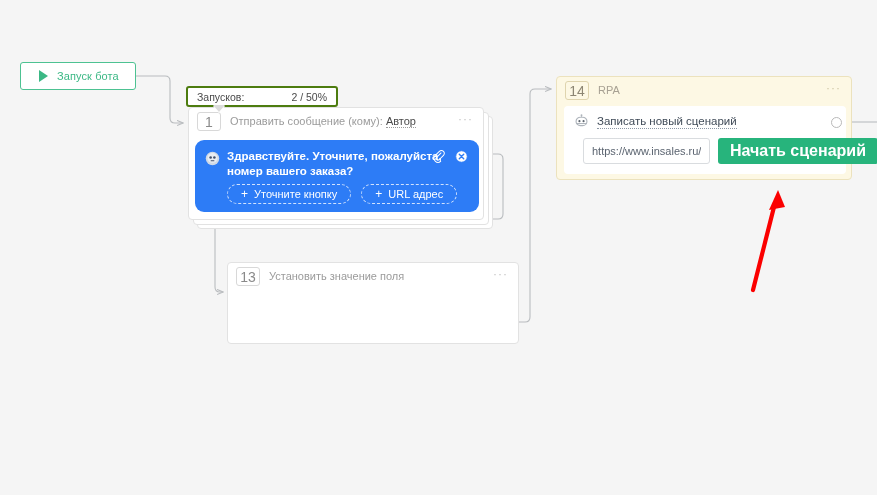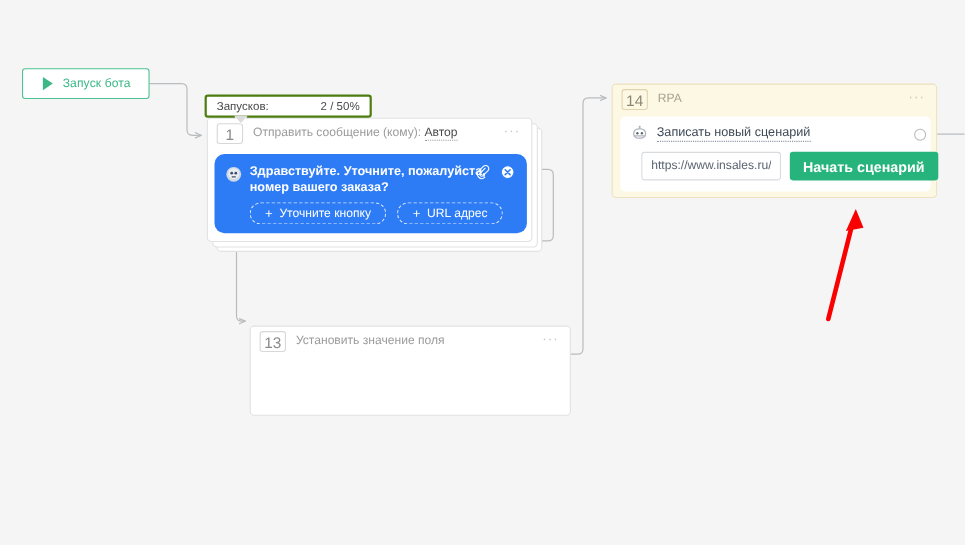--- a/index.html
+++ b/index.html
@@ -220,21 +220,21 @@
     align-items: center;
     padding: 0 13px;
     box-sizing: border-box;
     white-space: nowrap;
   }
   .ghost-btn .plus { margin-right: 6px; font-size: 12px; line-height: 12px; }
 
   
   #node13 {
     left: 227px;
-    top: 296px;
+    top: 262px;
     width: 292px;
     height: 82px;
     z-index: 5;
   }
   .field-row {
     position: absolute;
     left: 7px;
     top: 30px;
     width: 278px;
     height: 45px;
@@ -317,21 +317,21 @@
     box-sizing: border-box;
     outline: none;
   }
   .green-btn {
     height: 26px;
     background: #27b47c;
     border: none;
     border-radius: 3px;
     color: #ffffff;
     font-family: "Liberation Sans", "DejaVu Sans", sans-serif;
-    font-size: 13px;
+    font-size: 16px;
     font-weight: bold;
     padding: 0 12px;
     cursor: pointer;
     white-space: nowrap;
   }
   .rpa-out-port {
     position: absolute;
     right: 9px;
     top: 40px;
     width: 11px;

